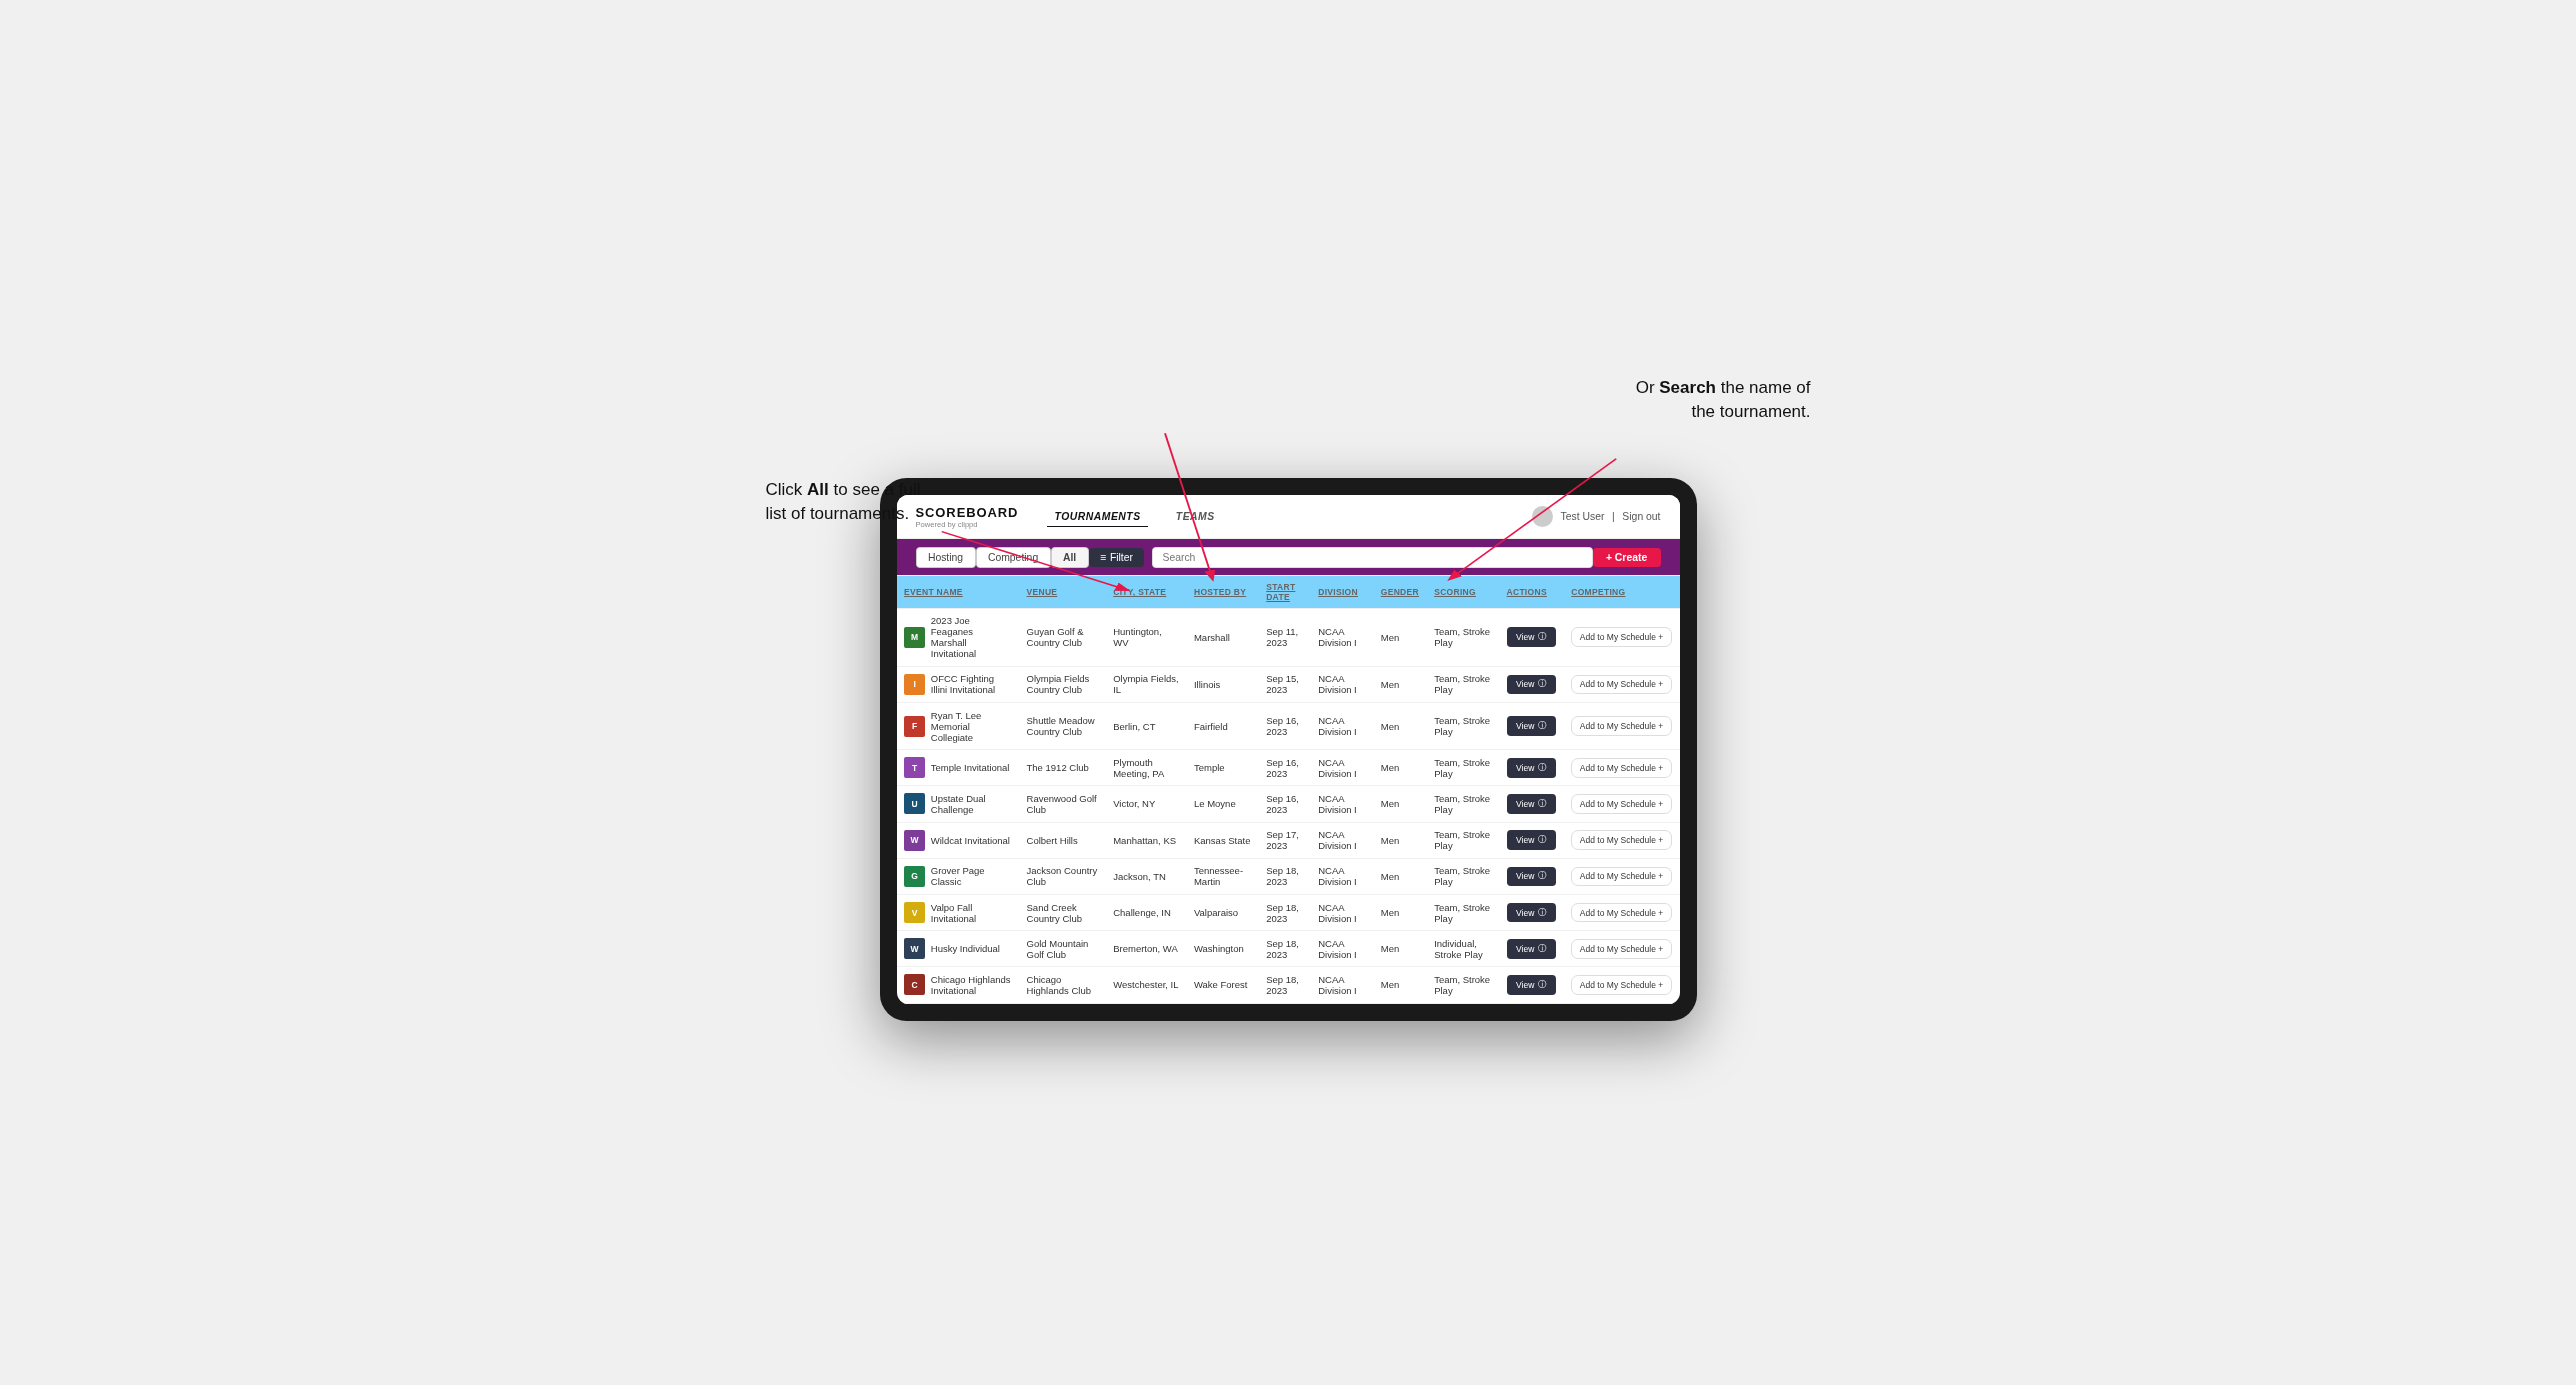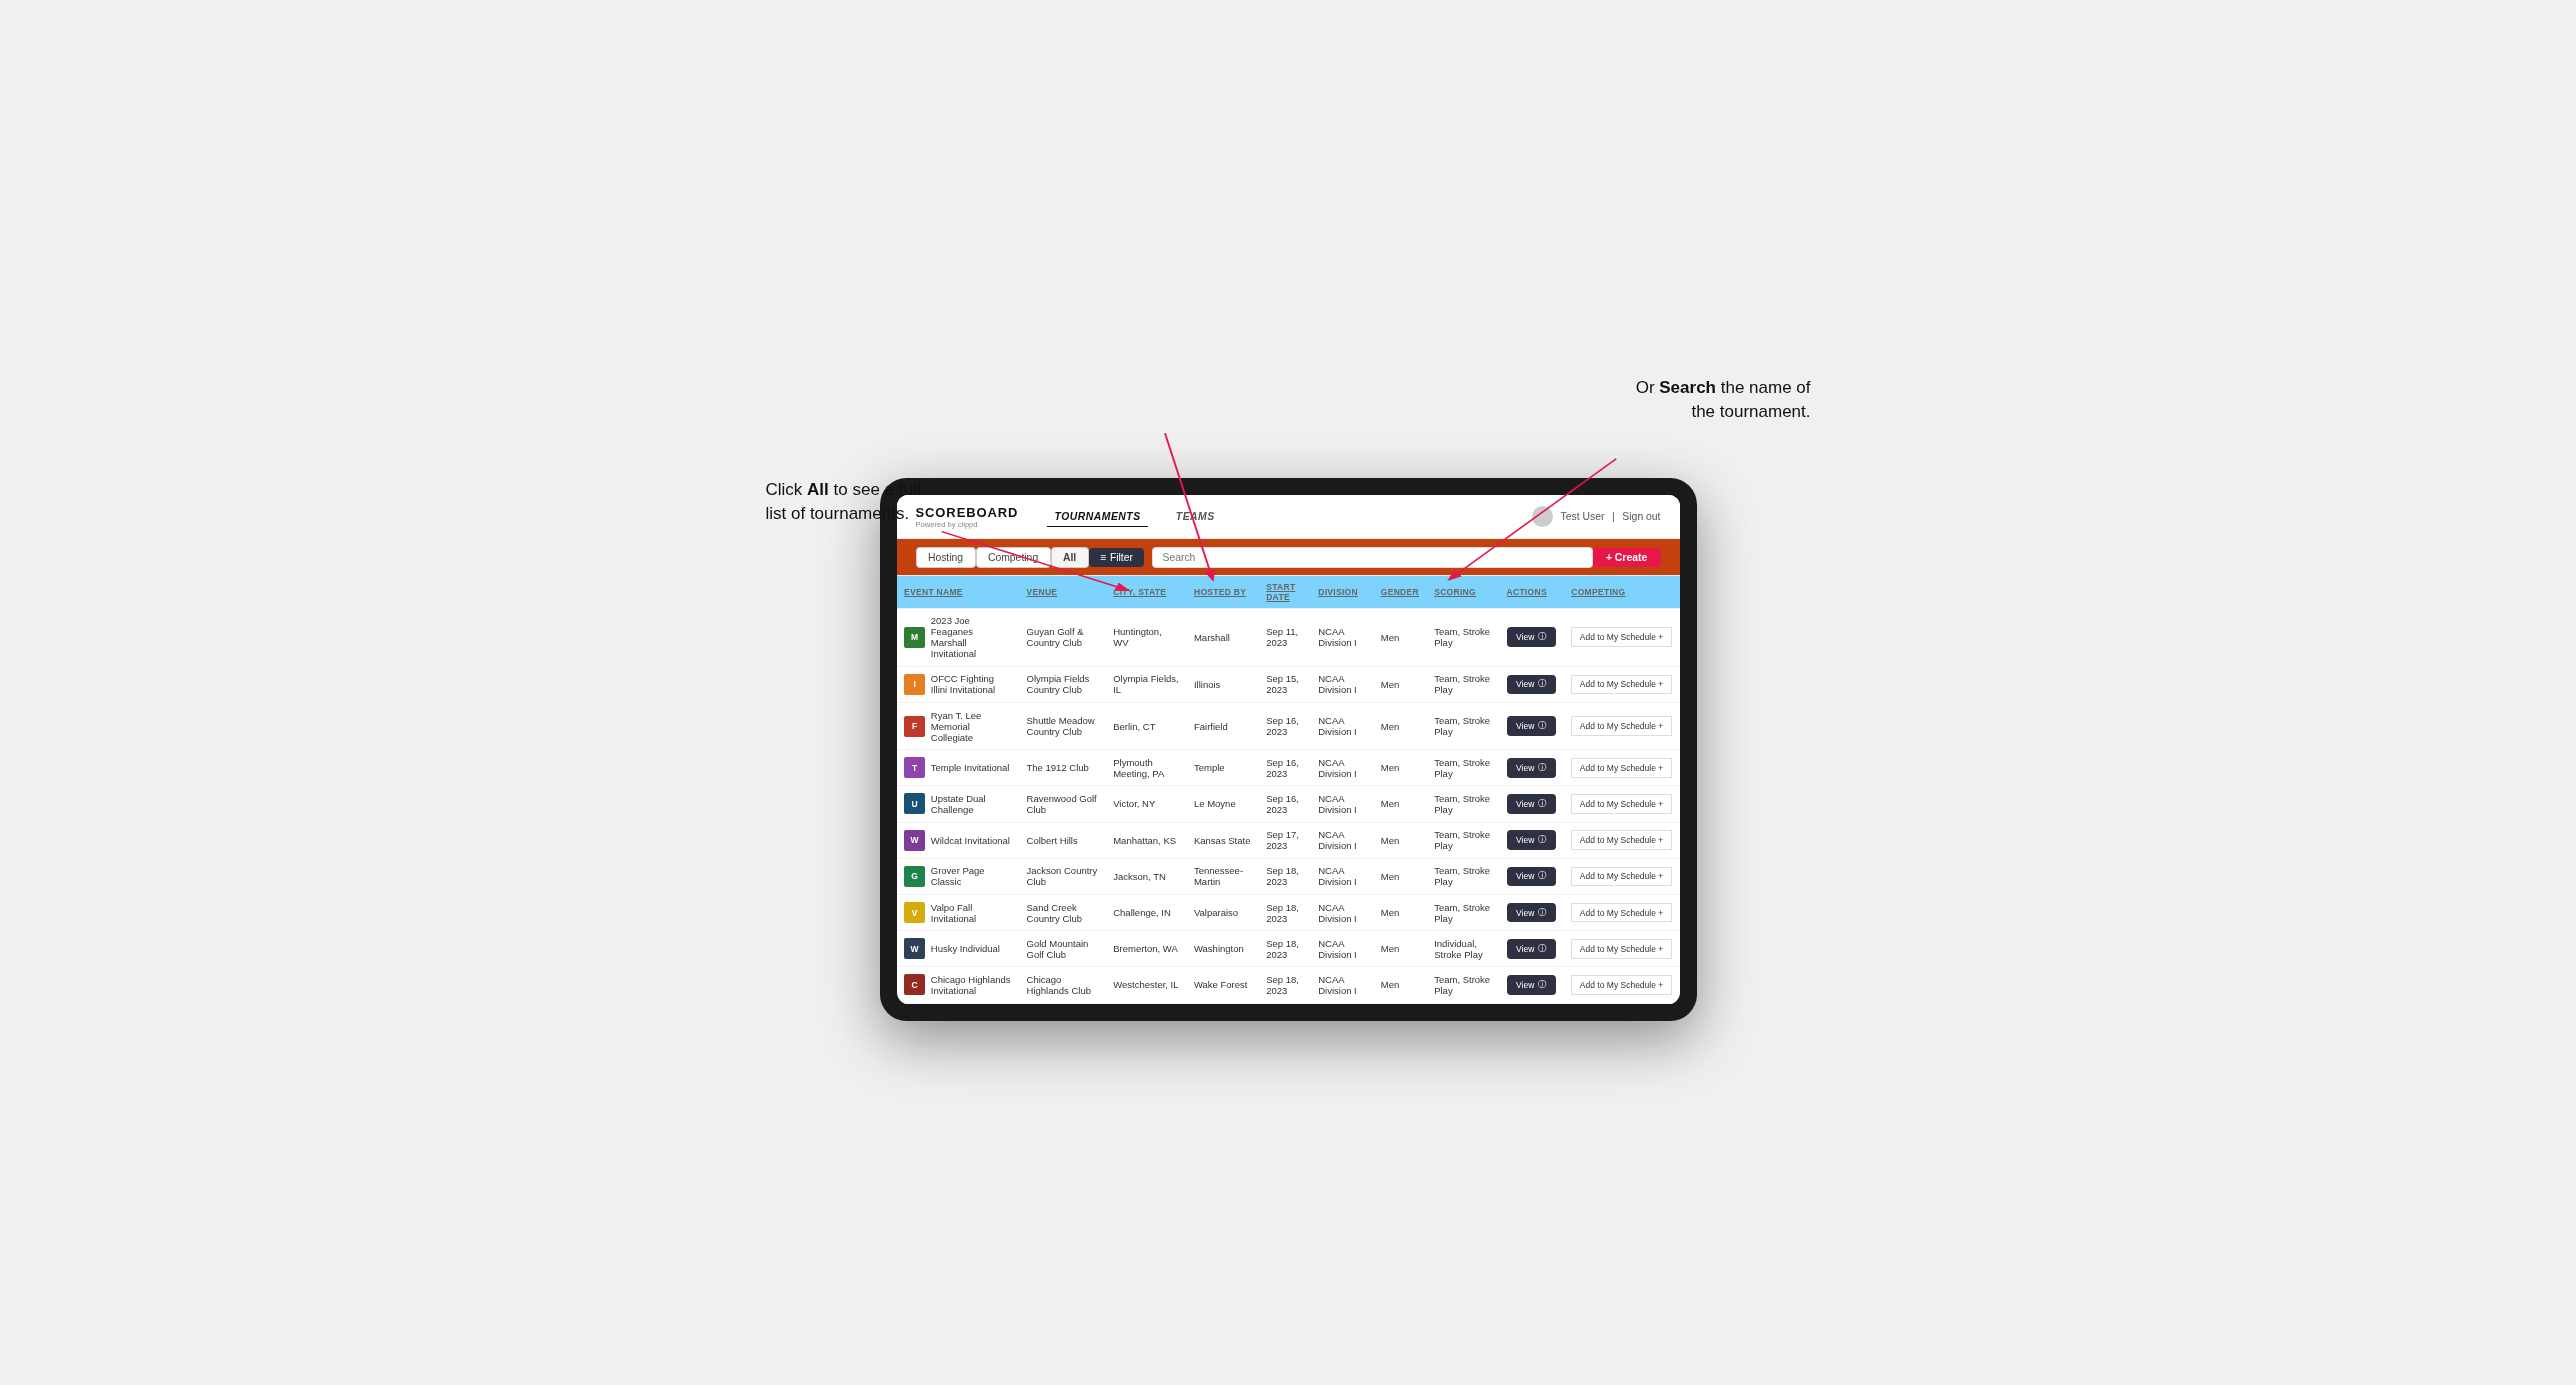--- a/index.html
+++ b/index.html
@@ -124,21 +124,21 @@
       background: #ccc;
       border-radius: 50%;
     }
 
     
     .toolbar {
       display: flex;
       align-items: center;
       padding: 7.6px 19px;
       gap: 0;
-      background: #c2410c;
+      background: #701a75;
       border-bottom: 0.9px solid #eee;
     }
 
     .tab-btn {
       font-size: 10.4px;
       padding: 3.8px 11.4px;
       border: 0.9px solid #ccc;
       background: #fff;
       border-radius: 3.8px;
       cursor: pointer;
@@ -256,21 +256,21 @@
 
     .add-schedule-btn {
       display: flex;
       align-items: center;
       gap: 3.8px;
       font-size: 8.5px;
       padding: 3.8px 7.6px;
       border: 0.9px solid #ddd;
       background: #fff;
       color: #333;
-      border-radius: 0;
+      border-radius: 7px;
       cursor: pointer;
       white-space: nowrap;
     }
 
     .actions-cell {
       white-space: nowrap;
     }
 
     
     .arrows-svg {

